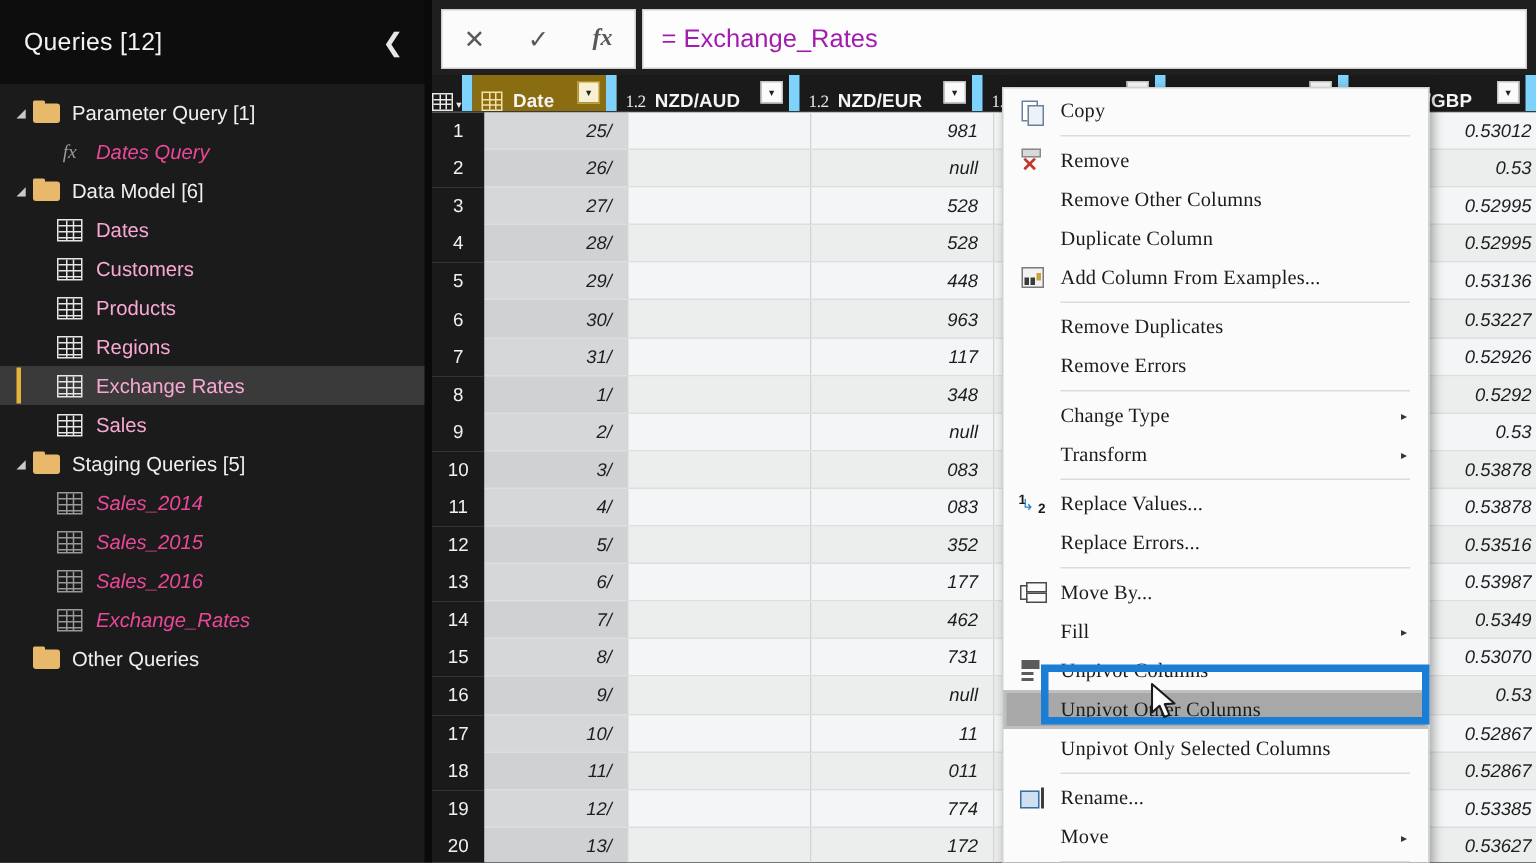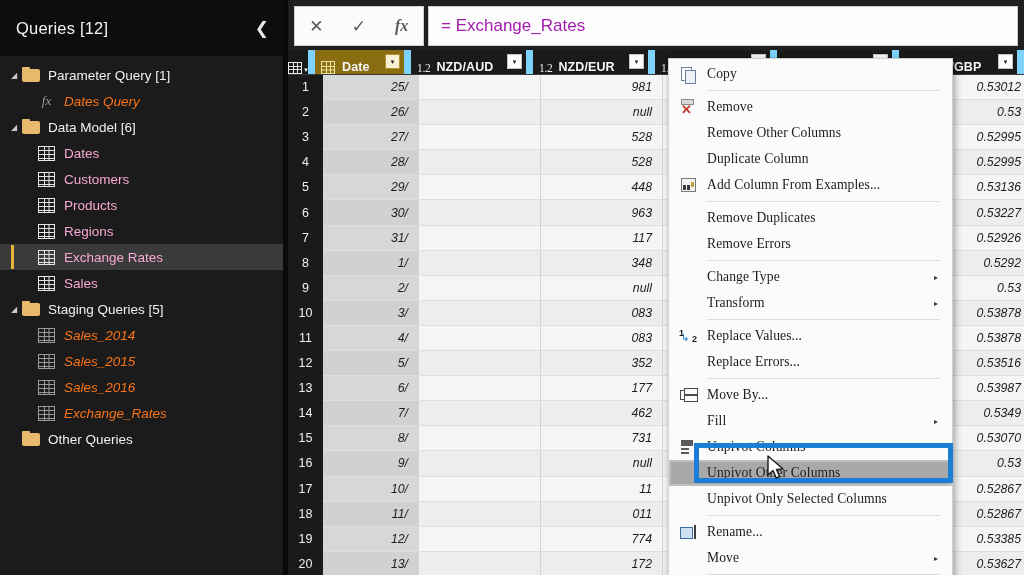--- a/index.html
+++ b/index.html
@@ -35,21 +35,21 @@
     display: flex; align-items: center; height: 26px;
     padding-left: 6px; position: relative; cursor: pointer;
     white-space: nowrap;
   }
   .node .twisty {
     width: 16px; text-align: center; color: #c9c9c9; font-size: 8px;
     flex: 0 0 16px;
   }
   .node .lbl { font-size: 13.5px; color: #f9a8d4; }
   .node.group .lbl { color: #f0f0f0; text-align: right; }
-  .node.dim .lbl { color: #f97316; font-style: italic; }
+  .node.dim .lbl { color: #ec4899; font-style: italic; }
 
   .node.selected { background: #3a3a3a; }
   .node.selected::before {
     content: ""; position: absolute; left: 11px; top: 1px;
     width: 3px; height: 24px; background: #e8b33a;
   }
 
   
   .ico-folder {
     flex: 0 0 18px; width: 18px; height: 14px; margin-right: 8px; position: relative;

